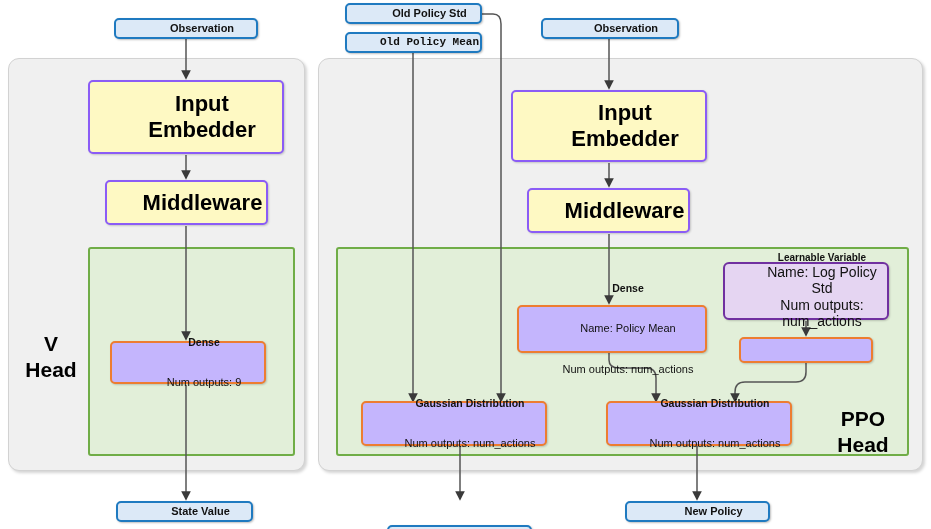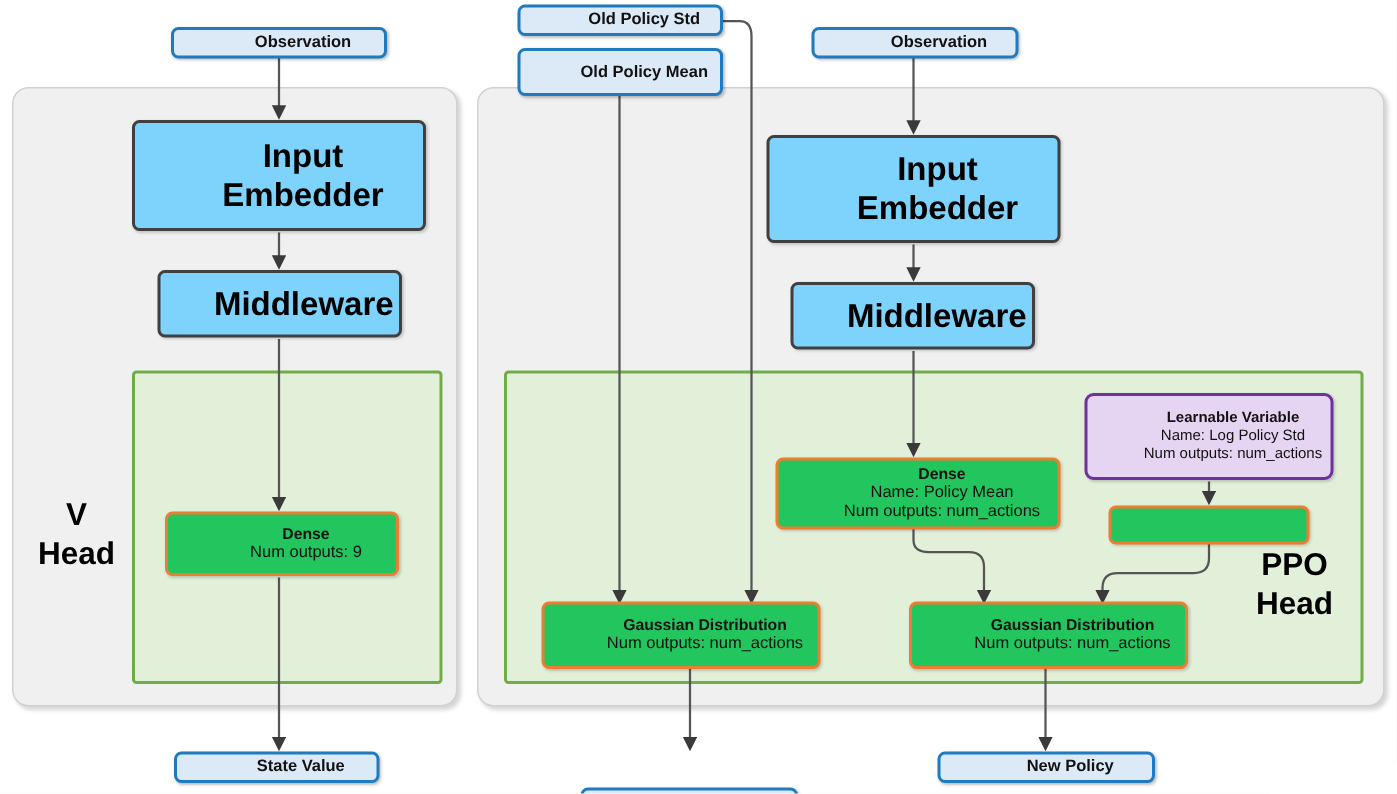--- a/index.html
+++ b/index.html
@@ -20,37 +20,37 @@
   
   .greenbox{position:absolute;box-sizing:border-box;background:#e2efd9;
             border:2px solid #70ad47;border-radius:3px;}
 
   
   .io{background:#dce9f7;border:2px solid #1f7ac0;border-radius:5px;
       box-shadow:1px 1px 2px rgba(0,0,0,0.25);
       font-size:11px;font-weight:bold;color:#111;}
 
   
-  .mod{background:#7dd3fc;border:2px solid #404040;border-radius:5px;
+  .mod{background:#fef9c3;border:2px solid #8b5cf6;border-radius:5px;
        box-shadow:1px 1px 2px rgba(0,0,0,0.18);
        font-size:22px;font-weight:bold;color:#000;}
 
   
-  .op{background:#22c55e;border:2px solid #ed7d31;border-radius:5px;
+  .op{background:#c4b5fd;border:2px solid #ed7d31;border-radius:5px;
       box-shadow:1px 1px 2px rgba(0,0,0,0.18);
-      font-size:10.5px;color:#111;}
+      font-size:10.5px;color:#111;gap:28px;}
   .op .t{font-weight:bold;font-size:10.5px;}
   .op .s{font-weight:normal;font-size:11px;}
 
   
   .var{background:#e5d5f2;border:2px solid #7030a0;border-radius:6px;
        box-shadow:1px 1px 2px rgba(0,0,0,0.18);
        font-size:10px;color:#111;align-items:center;}
   .var .t{font-weight:bold;font-size:10px;}
-  .var .s{font-weight:normal;font-size:10px;}
+  .var .s{font-weight:normal;font-size:14px;}
 
   
   .caption{position:absolute;font-size:21px;font-weight:bold;color:#000;
            text-align:center;line-height:1.22;}
 
   
   #wires{position:absolute;left:0;top:0;width:931px;height:529px;
          pointer-events:none;}
 </style>
 </head>
@@ -93,30 +93,30 @@
 
       <path d="M460,446 L460,499"></path>
       <path d="M697,446 L697,499"></path>
     </g>
   </svg>
 
   <div class="caption" style="left:14px;top:331px;width:74px;">
     <div>V</div>
     <div>Head</div>
   </div>
-  <div class="caption" style="left:818px;top:364px;width:90px;">
+  <div class="caption" style="left:818px;top:406px;width:90px;">
     <div>PPO</div>
     <div>Head</div>
   </div>
 
   <div class="node io" style="left:114px;top:18px;width:144px;height:21px;">Observation</div>
 
   <div class="node io" style="left:345px;top:3px;width:137px;height:21px;">Old Policy Std</div>
 
-  <div class="node io" style="left:345px;top:32px;width:137px;height:32px;">Old Policy Mean</div>
+  <div class="node io" style="left:345px;top:32px;width:137px;height:21px;font-family:Liberation Mono, monospace;">Old Policy Mean</div>
 
   <div class="node io" style="left:541px;top:18px;width:138px;height:21px;">Observation</div>
 
   <div class="node mod" style="left:88px;top:80px;width:196px;height:74px;">Input Embedder</div>
 
   <div class="node mod" style="left:105px;top:180px;width:163px;height:45px;">Middleware</div>
 
   <div class="node op" style="left:110px;top:341px;width:156px;height:43px;">
     <div class="t">Dense</div>
     <div class="s">Num outputs: 9</div>

